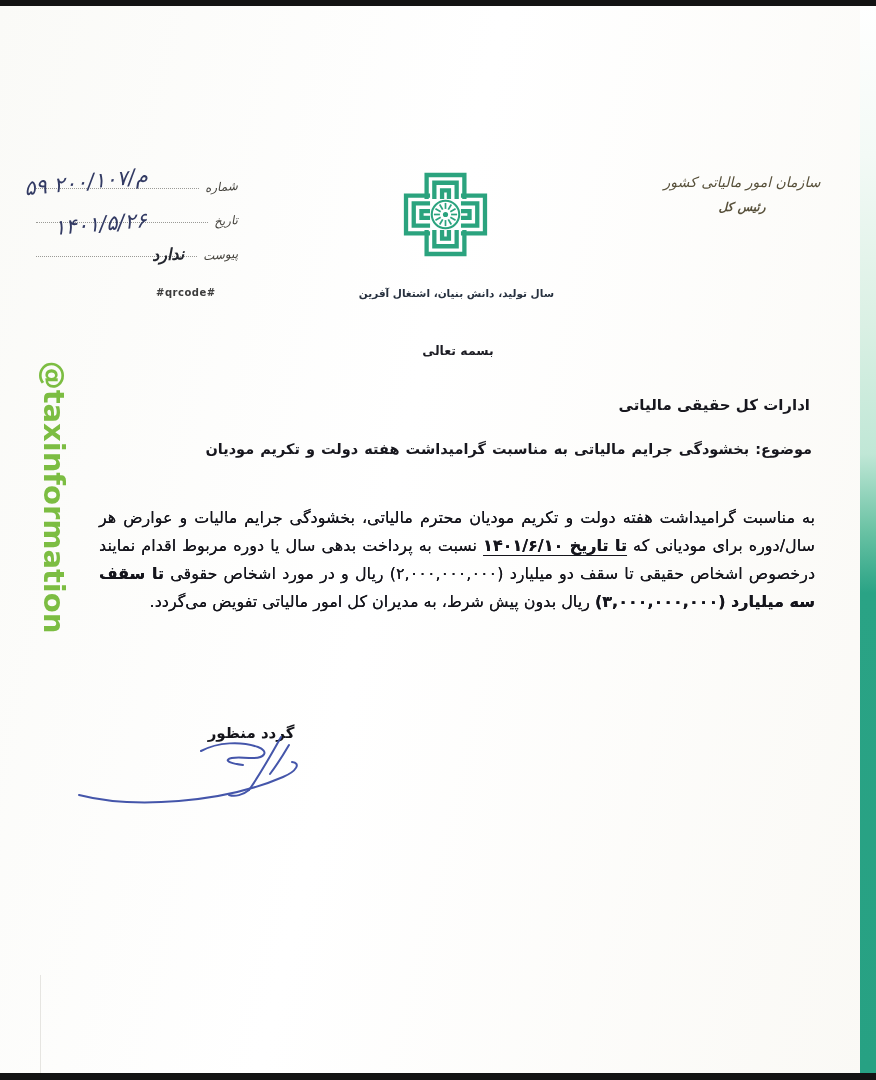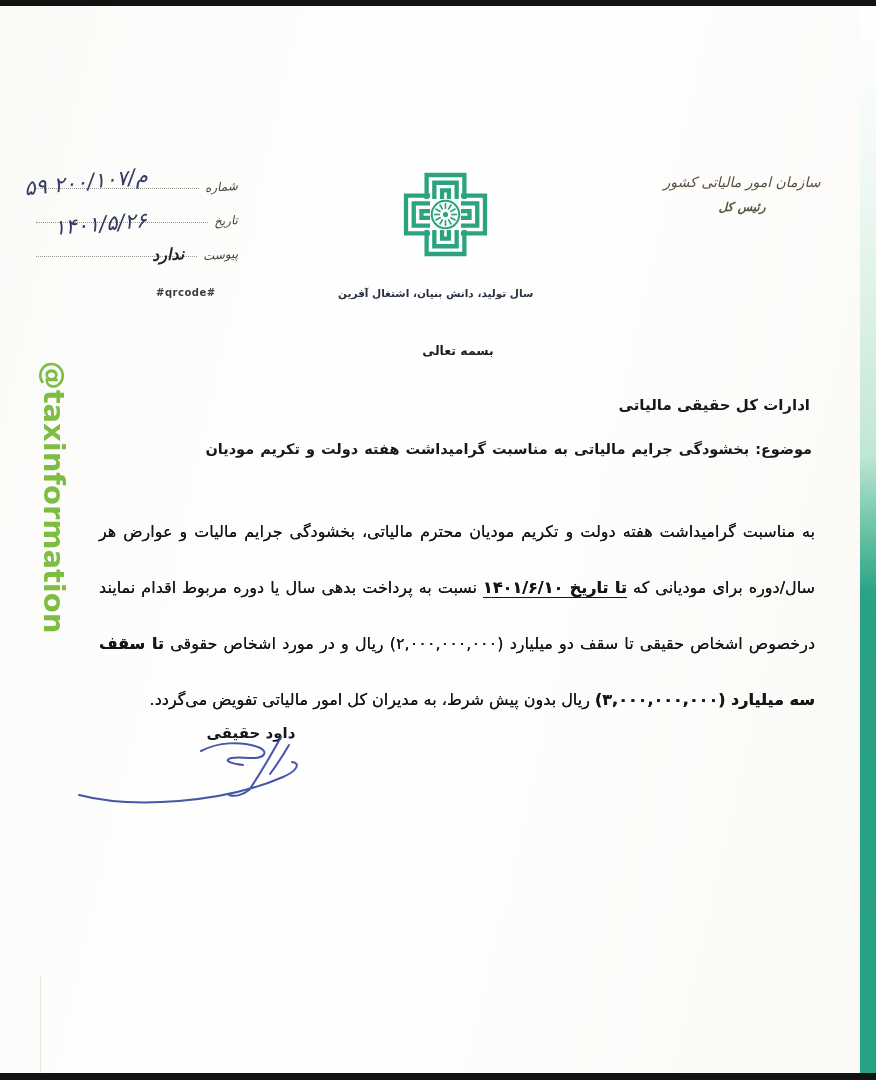--- a/index.html
+++ b/index.html
@@ -29,40 +29,40 @@
   .ref-leader { flex:1; border-bottom:1.5px dotted #9a9a96; margin:0 4px 5px 6px; height:1px; }
   .ref-value { position:absolute; direction:ltr; font-style:italic; color:#323a63; white-space:nowrap; }
   .rv-number { left:-6px; bottom:0; font-size:21px; letter-spacing:1px; transform:rotate(-6deg); }
   .rv-date   { left:24px; bottom:-8px; font-size:21px; letter-spacing:2px; transform:rotate(-5deg); }
   .rv-attach { left:122px; bottom:-2px; font-size:16px; font-weight:bold; color:#23262e; transform:rotate(-3deg); }
 
   .qrcode { position:absolute; left:156px; top:287px; font-size:10px; font-weight:bold;
             color:#3c3c3c; letter-spacing:.5px; }
 
   .logo { position:absolute; left:394px; top:163px; width:103px; height:103px; }
-  .slogan { position:absolute; left:338px; top:287px; width:216px; text-align:left;
+  .slogan { position:absolute; left:338px; top:287px; width:216px; text-align:right;
             direction:rtl; font-size:10.5px; font-weight:bold; color:#27313f; }
 
   .lh-right { position:absolute; left:626px; top:174px; width:232px; text-align:center;
               direction:rtl; font-style:italic; color:#57503a; }
   .lh-line1 { font-size:15px; margin-bottom:9px; }
   .lh-line2 { font-size:14px; margin-bottom:10px; }
   .lh-line3 { font-size:12px; font-weight:bold; }
 
   .besmele { position:absolute; left:396px; top:343px; width:124px; text-align:center;
              direction:rtl; font-size:12.5px; font-weight:bold; color:#1d1d24; }
 
   .addressee { position:absolute; right:66px; top:396px; direction:rtl;
                font-size:15px; font-weight:bold; color:#17171e; }
 
   .subject { position:absolute; right:64px; left:82px; top:441px; direction:rtl; text-align:right;
              font-size:14.5px; font-weight:bold; color:#17171e; word-spacing:1px; }
 
   .body-par { position:absolute; left:99px; top:504px; width:716px; direction:rtl;
-              text-align:justify; font-size:16px; line-height:56px; color:#15151c;
+              text-align:justify; font-size:16px; line-height:28px; color:#15151c;
               text-shadow:0 0 .4px currentColor; }
   .body-par .u { font-weight:bold; text-decoration:underline; text-underline-offset:4px; }
   .body-par .b { font-weight:bold; }
 
   .signer { position:absolute; left:194px; top:724px; width:114px; text-align:center;
             direction:rtl; font-size:15px; font-weight:bold; color:#14141a; }
   .sig-svg { position:absolute; left:73px; top:733px; width:252px; height:76px; }
 </style>
 </head>
 <body>
@@ -132,21 +132,21 @@
   </div>
 
   <div class="besmele">بسمه تعالی</div>
 
   <div class="addressee">ادارات کل حقیقی مالیاتی</div>
 
   <div class="subject"><span>موضوع:</span><span> بخشودگی جرایم مالیاتی به مناسبت گرامیداشت هفته دولت و تکریم مودیان</span></div>
 
   <p class="body-par"><span>به مناسبت گرامیداشت هفته دولت و تکریم مودیان محترم مالیاتی، بخشودگی جرایم مالیات و عوارض هر سال/دوره برای مودیانی که </span><span class="u">تا تاریخ ۱۴۰۱/۶/۱۰</span><span> نسبت به پرداخت بدهی سال یا دوره مربوط اقدام نمایند درخصوص اشخاص حقیقی تا سقف دو میلیارد (۲,۰۰۰,۰۰۰,۰۰۰) ریال و در مورد اشخاص حقوقی </span><span class="b">تا سقف سه میلیارد (۳,۰۰۰,۰۰۰,۰۰۰)</span><span> ریال بدون پیش شرط، به مدیران کل امور مالیاتی تفویض می‌گردد.</span></p>
 
-  <div class="signer">داود حقیقی</div>
+  <div class="signer">گردد منظور</div>
 
   <svg class="sig-svg" viewBox="0 0 252 76" aria-hidden="true">
     <g stroke="#3b4da6" stroke-width="2" fill="none" stroke-linecap="round" opacity="0.95">
       <path d="M128 18 C145 9 168 8 185 14 C196 18 193 26 176 25 C152 23 146 29 170 32"></path>
       <path d="M208 4 C198 22 188 40 176 57"></path>
       <path d="M216 12 C209 24 203 33 197 41"></path>
       <path d="M176 57 C170 62 162 64 156 62"></path>
       <path d="M6 62 C60 76 150 70 210 44 C224 38 228 30 219 29"></path>
     </g>
   </svg>

